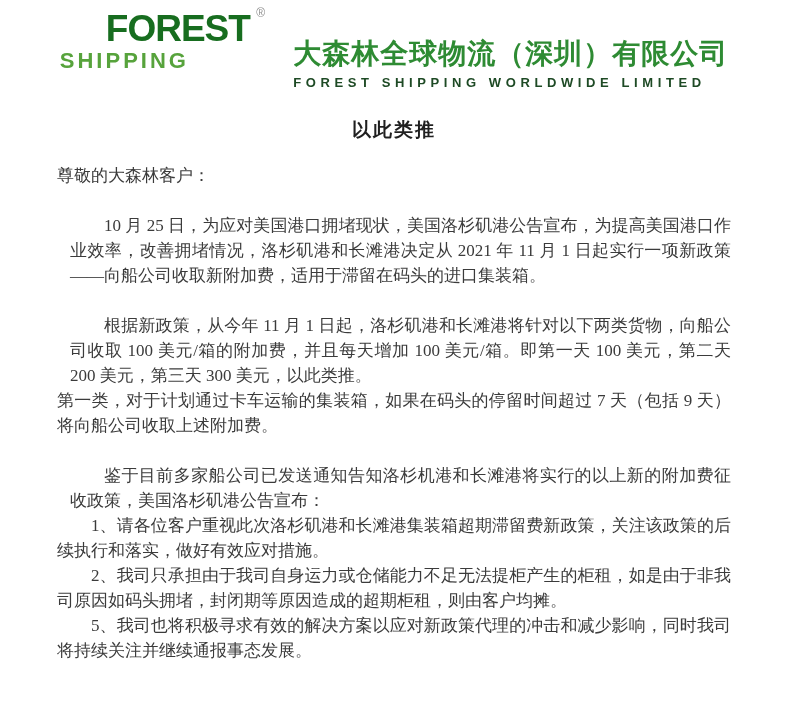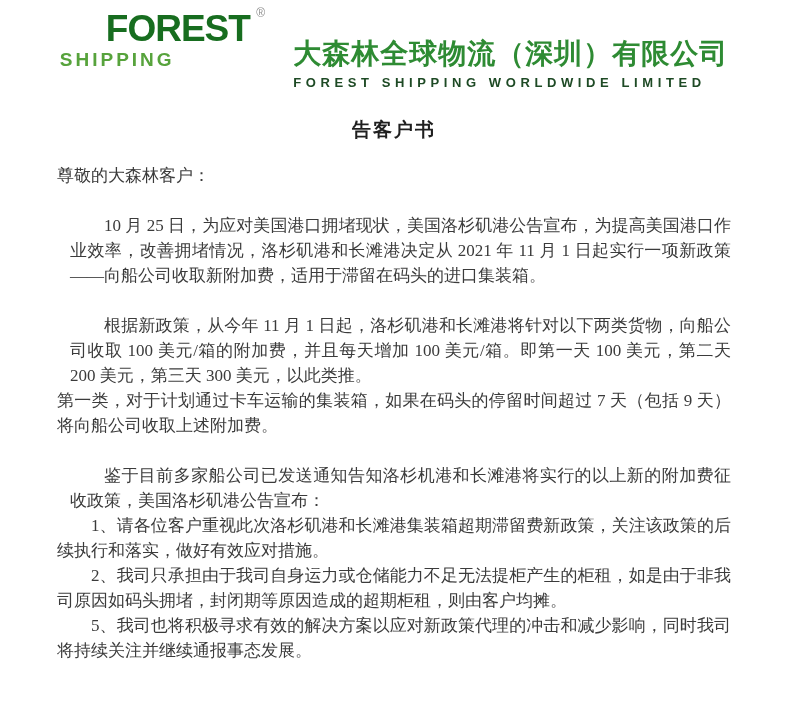--- a/index.html
+++ b/index.html
@@ -18,21 +18,21 @@
   .logo { flex: 0 0 auto; }
   .logo-top { line-height: 1; white-space: nowrap; margin-left: 46px; }
   .logo-forest {
     font-size: 37px; font-weight: 800; color: #176d1f; letter-spacing: -1px;
   }
   .logo-reg {
     font-size: 12px; color: #8f8f8f; vertical-align: top;
     position: relative; top: -3px; left: 2px; font-weight: 400;
   }
   .logo-shipping {
-    font-size: 19px; font-weight: 800; color: #57a33c;
+    font-size: 22px; font-weight: 800; color: #57a33c;
     letter-spacing: 3px; line-height: 1; margin-top: 3px; white-space: nowrap;
   }
   .names { flex: 0 0 auto; margin-top: 28px; }
   .name-cn {
     font-size: 28px; font-weight: 700; color: #2e8b33;
     letter-spacing: 1px; line-height: 1.15; white-space: nowrap;
   }
   .name-en {
     font-size: 13px; font-weight: 700; color: #1e4a25;
     letter-spacing: 4.6px; margin-top: 5px; white-space: nowrap;
@@ -63,21 +63,21 @@
         <span class="logo-reg">®</span>
       </div>
       <div class="logo-shipping">SHIPPING</div>
     </div>
     <div class="names">
       <div class="name-cn">大森林全球物流（深圳）有限公司</div>
       <div class="name-en">FOREST SHIPPING WORLDWIDE LIMITED</div>
     </div>
   </header>
 
-  <h1 class="doc-title">告客户书</h1>
+  <h1 class="doc-title">以此类推</h1>
 
   <main class="doc-body">
     <p class="para greeting">尊敬的大森林客户：</p>
 
   <p class="para indent gap">10 月 25 日，为应对美国港口拥堵现状，美国洛杉矶港公告宣布，为提高美国港口作业效率，改善拥堵情况，洛杉矶港和长滩港决定从 2021 年 11 月 1 日起实行一项新政策——向船公司收取新附加费，适用于滞留在码头的进口集装箱。</p>
       <p class="para indent gap">根据新政策，从今年 11 月 1 日起，洛杉矶港和长滩港将针对以下两类货物，向船公司收取 100 美元/箱的附加费，并且每天增加 100 美元/箱。即第一天 100 美元，第二天 200 美元，第三天 300 美元，以此类推。</p>
       <p class="para">第一类，对于计划通过卡车运输的集装箱，如果在码头的停留时间超过 7 天（包括 9 天）将向船公司收取上述附加费。</p>
       <p class="para indent gap">鉴于目前多家船公司已发送通知告知洛杉机港和长滩港将实行的以上新的附加费征收政策，美国洛杉矶港公告宣布：</p>
       <p class="para indent">1、请各位客户重视此次洛杉矶港和长滩港集装箱超期滞留费新政策，关注该政策的后续执行和落实，做好有效应对措施。</p>
       <p class="para indent">2、我司只承担由于我司自身运力或仓储能力不足无法提柜产生的柜租，如是由于非我司原因如码头拥堵，封闭期等原因造成的超期柜租，则由客户均摊。</p>

